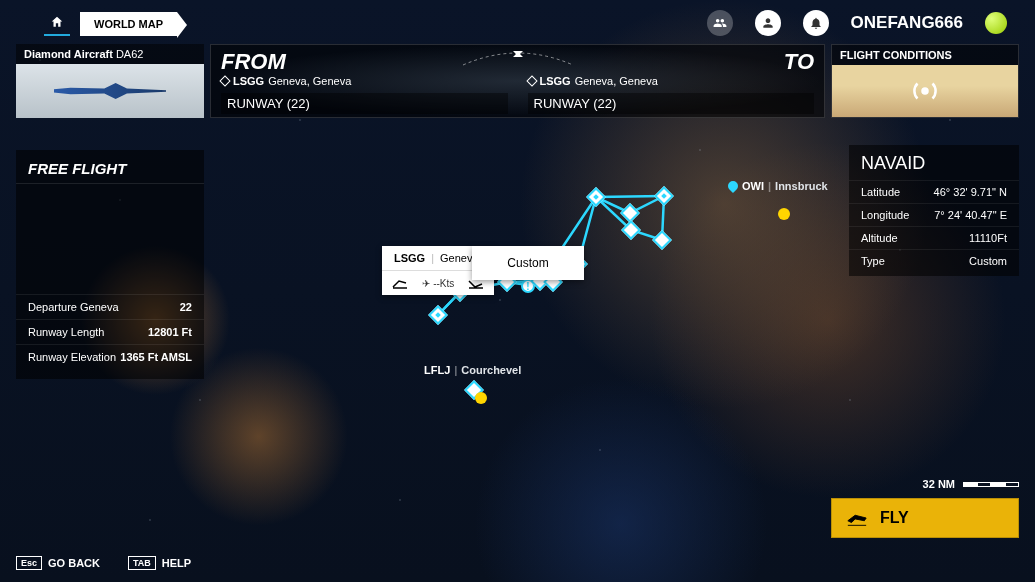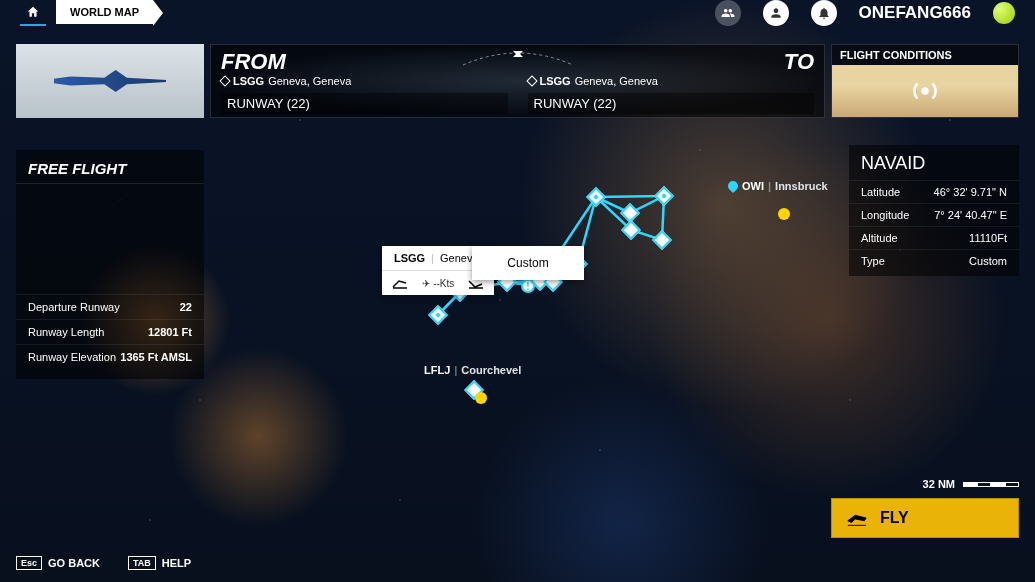--- a/index.html
+++ b/index.html
@@ -18,21 +18,21 @@
   radial-gradient(1px 1px at 500px 300px,#cde,transparent),
   radial-gradient(1px 1px at 700px 150px,#cde,transparent),
   radial-gradient(1px 1px at 900px 250px,#cde,transparent),
   radial-gradient(1px 1px at 200px 400px,#cde,transparent),
   radial-gradient(1px 1px at 600px 450px,#cde,transparent),
   radial-gradient(1px 1px at 850px 400px,#cde,transparent),
   radial-gradient(1px 1px at 150px 520px,#cde,transparent),
   radial-gradient(1px 1px at 950px 120px,#cde,transparent),
   radial-gradient(1px 1px at 400px 500px,#cde,transparent);
   background-repeat:repeat; opacity:.5; }
-.topbar { position:absolute; top:0; left:0; right:0; height:36px; display:flex; align-items:flex-start; padding:0 20px; z-index:10; }
+.topbar { position:absolute; top:0; left:16px; right:0; height:36px; display:flex; align-items:flex-end; padding:0 28px; z-index:10; }
 .home-btn { width:26px; height:26px; border-bottom:2px solid #2ad; display:flex; align-items:center; justify-content:center; }
 .breadcrumb { margin-left:10px; background:#fff; color:#000; font-size:11px; font-weight:bold; padding:6px 14px; display:flex; align-items:center; position:relative; }
 .breadcrumb::after { content:""; position:absolute; right:-10px; top:0; border-top:13px solid transparent; border-bottom:13px solid transparent; border-left:10px solid #fff; }
 .top-right { margin-left:auto; display:flex; align-items:center; gap:22px; }
 .icon-circle { width:26px; height:26px; border-radius:50%; background:#fff; display:flex; align-items:center; justify-content:center; color:#333; }
 .icon-circle.dim { background:rgba(255,255,255,.25); color:#fff; }
 .username { font-size:17px; font-weight:bold; }
 .user-orb { width:22px; height:22px; border-radius:50%; background:radial-gradient(circle at 30% 30%,#dfff7a,#9c0); }
 .panel-row { position:absolute; top:44px; left:16px; right:16px; height:74px; display:flex; gap:6px; z-index:9; }
 .aircraft-card { width:188px; background:rgba(0,0,0,.5); display:flex; flex-direction:column; }
@@ -115,20 +115,21 @@
           <path fill="currentColor" d="M12 22c1.1 0 2-.9 2-2h-4c0 1.1.9 2 2 2zm6-6V11c0-3.1-2-5.6-5-6.3V4c0-.6-.4-1-1-1s-1 .4-1 1v.7C8 5.4 6 7.9 6 11v5l-2 2v1h16v-1l-2-2z"></path>
         </svg>
     </div>
     <span class="username">ONEFANG666</span>
     <div class="user-orb"></div>
   </div>
 </div>
 
 <div class="panel-row">
   <div class="aircraft-card">
+    <div class="title"><b>Diamond Aircraft</b> <span>DA62</span></div>
     <div class="aircraft-img"></div>
   </div>
   <div class="route-card">
     <div class="route-bg"></div>
     <svg class="plane-arc" width="120" height="20">
         <path d="M5 18 Q60 -6 115 18" stroke="rgba(255,255,255,.5)" fill="none" stroke-dasharray="3 3"></path>
         <path d="M55 4 l10 0 l-3 3 l3 3 l-10 0 l3 -3 z" fill="#fff"></path>
       </svg>
     <div class="from-label">FROM</div>
     <div class="to-label">TO</div>
@@ -159,21 +160,21 @@
           <path d="M6 6a8.5 8.5 0 000 12M18 6a8.5 8.5 0 010 12" stroke="#fff" stroke-width="2" fill="none"></path>
         </svg>
     </div>
   </div>
 </div>
 
 <div class="free-flight">
   <div class="ff-title">FREE FLIGHT</div>
   <div class="ff-spacer"></div>
   <div class="ff-row">
-      <span>Departure Runway</span>
+      <span>Departure Geneva</span>
       <b>22</b>
     </div>
   <div class="ff-row">
       <span>Runway Length</span>
       <b>12801 Ft</b>
     </div>
   <div class="ff-row">
       <span>Runway Elevation</span>
       <b>1365 Ft AMSL</b>
     </div>

